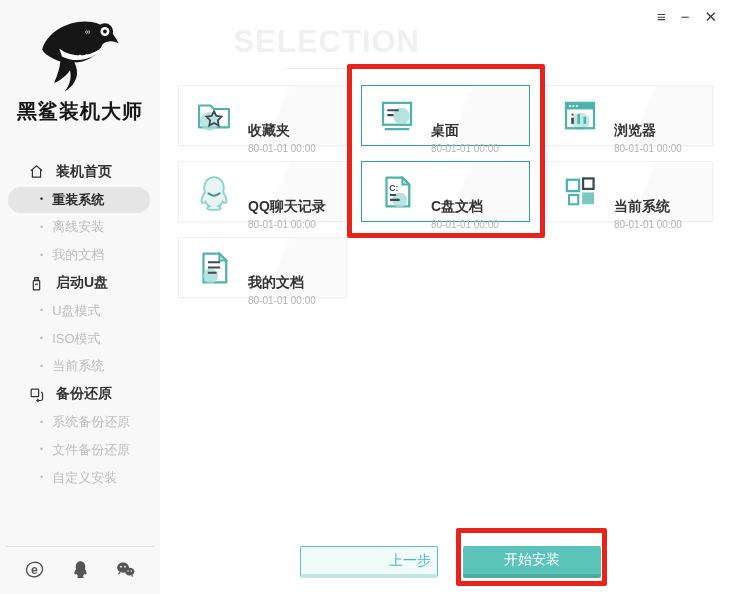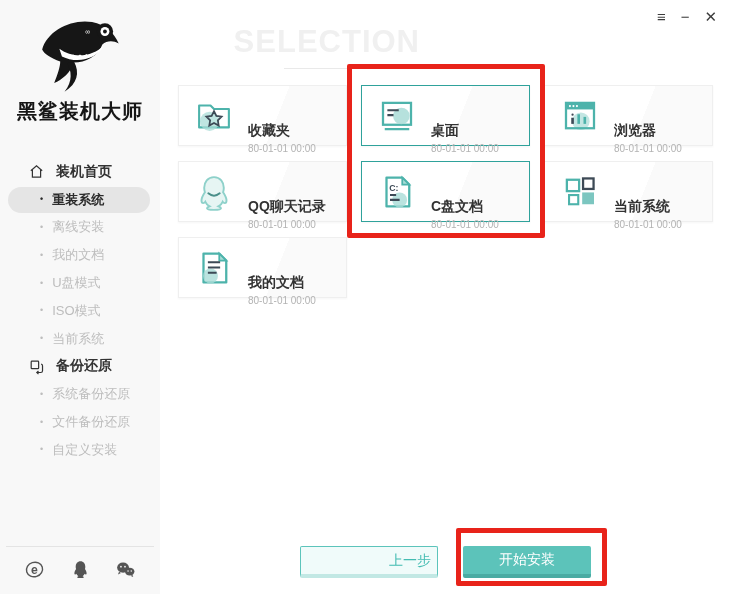--- a/index.html
+++ b/index.html
@@ -42,21 +42,21 @@
     padding-left:14px;cursor:pointer;}
   .card.selected{border:1px solid #2fa29b;}
   .card .cicon{width:42px;height:42px;flex:0 0 auto;}
   .card .ctext{margin-left:13px;display:flex;flex-direction:column;gap:3px;}
   .card .cname{font-size:14px;font-weight:bold;color:#333;margin-top:44px;}
   .card .ctime{font-size:10px;color:#b3b3b3;}
 
   .btn{position:absolute;height:32px;font-size:14px;border-radius:2px;cursor:pointer;}
   .btn.prev{left:140px;top:546px;width:138px;background:#f0fbfa;border:1px solid #5cc4bb;
     border-bottom:4px solid #c2e8e4;color:#43bcb2;text-align:right;}
-  .btn.start{left:303px;top:546px;width:128px;background:#5cc3ba;border:none;
+  .btn.start{left:303px;top:546px;width:138px;background:#5cc3ba;border:none;
     border-bottom:4px solid #4aaba3;color:#fff;}
 
   .annotation{position:absolute;border:5px solid #e8231a;border-radius:2px;pointer-events:none;z-index:5;}
   .annotation.cards-box{left:187px;top:64px;width:198px;height:174px;}
   .annotation.btn-box{left:296px;top:528px;width:151px;height:58px;}
 </style>
 </head>
 <body>
 
 <div class="app">
@@ -90,20 +90,31 @@
           <span>重装系统</span>
         </div>
         <div class="mi sub">
           <span class="bullet">•</span>
           <span>离线安装</span>
         </div>
         <div class="mi sub">
           <span class="bullet">•</span>
           <span>我的文档</span>
         </div>
+        <div class="mi top">
+          <span style="width: 17px; height: 17px; display: inline-flex;">
+            <svg viewBox="0 0 24 24" fill="none" stroke="#333" stroke-width="1.7">
+              <rect x="7.5" y="8" width="9" height="13" rx="1"></rect>
+              <path d="M9.5 8 V3.5 h5 V8"></path>
+              <path d="M11 5 v1.6 M13.2 5 v1.6"></path>
+              <path d="M10 13 h4"></path>
+            </svg>
+          </span>
+          <span>启动U盘</span>
+        </div>
         <div class="mi sub">
           <span class="bullet">•</span>
           <span>U盘模式</span>
         </div>
         <div class="mi sub">
           <span class="bullet">•</span>
           <span>ISO模式</span>
         </div>
         <div class="mi sub">
           <span class="bullet">•</span>

